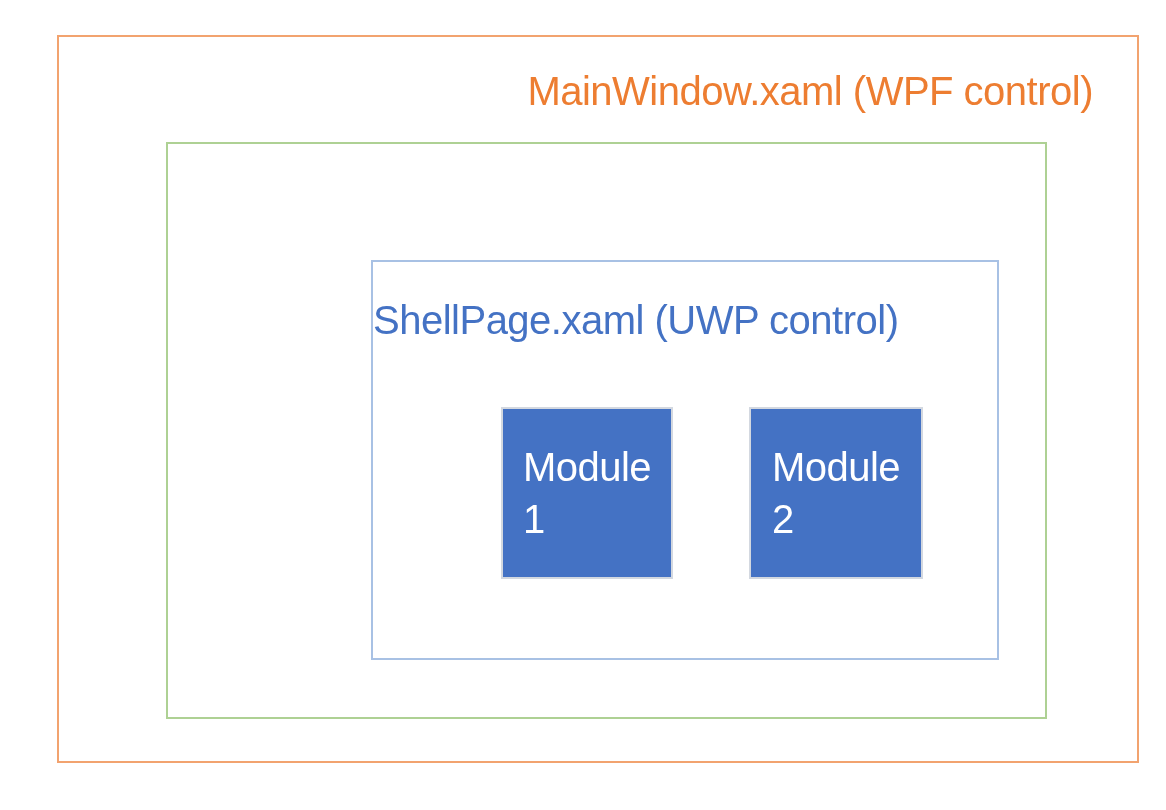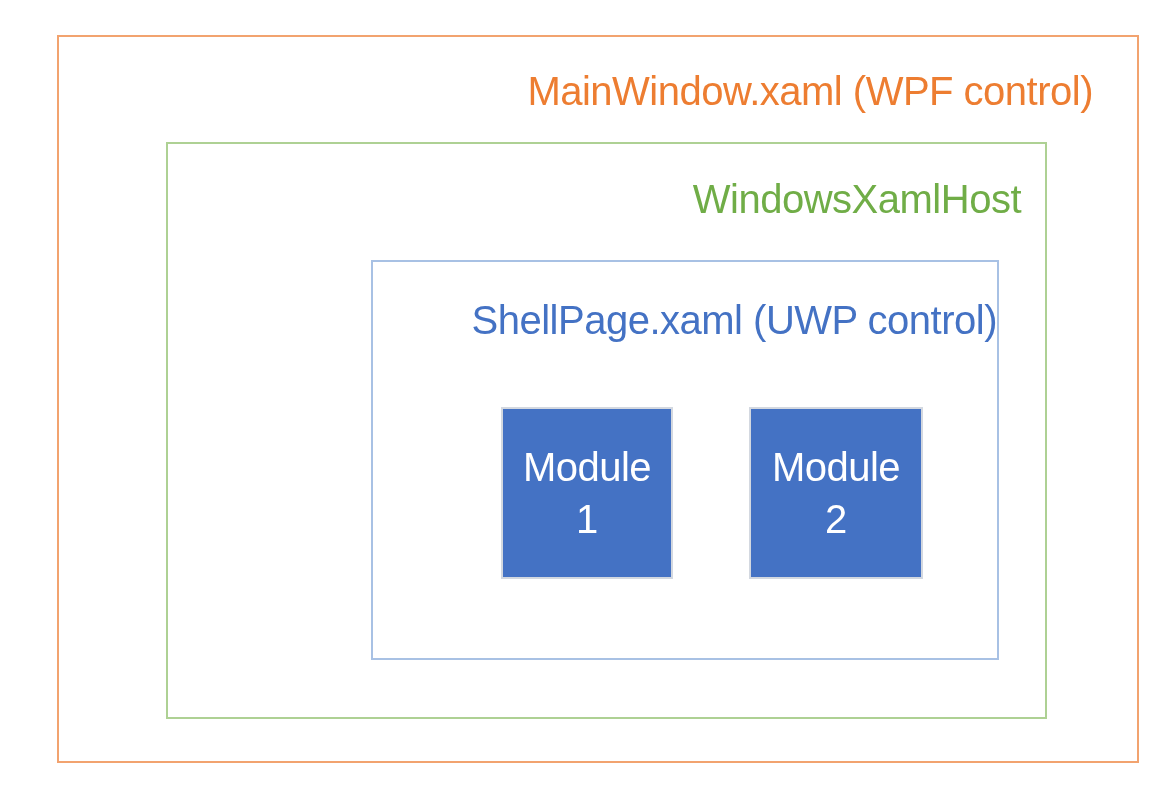--- a/index.html
+++ b/index.html
@@ -33,50 +33,49 @@
     font-size: 40px; line-height: 1.1; color: #70ad47;
     letter-spacing: -0.5px; white-space: nowrap;
   }
 
   .box-shellpage {
     left: 371px; top: 260px; width: 628px; height: 400px;
     border: 2px solid #a8c1e4;
   }
   .label-shellpage {
     position: absolute; top: 36px; left: 0; width: 100%;
-    text-align: right;
+    text-align: left;
     font-size: 40px; line-height: 1.1; color: #4472c4;
     letter-spacing: -0.5px; white-space: nowrap;
   }
 
   .module {
     position: absolute; top: 407px; width: 172px; height: 172px;
     background: #4472c4;
     border: 2px solid #d3d8e0;
     display: flex; align-items: center; justify-content: center;
-    text-align: center;
+    text-align: left;
   }
   .module-1 { left: 501px; }
   .module-2 { left: 749px; width: 174px; }
   .module-label {
     color: #ffffff; font-size: 40px; line-height: 52px;
     letter-spacing: -0.5px;
   }
   .module-label span { display: block; }
 </style>
 </head>
 <body>
 
 <div class="canvas">
 
   <div class="frame box-mainwindow">
     <div class="label-mainwindow">MainWindow.xaml (WPF control)</div>
 
     <div class="frame box-xamlhost" style="left:107px; top:105px;">
-      <div class="label-xamlhost">WindowsXamlHost</div>
 
       <div class="frame box-shellpage" style="left:203px; top:116px;">
         <div class="label-shellpage">ShellPage.xaml (UWP control)</div>
 
         <div class="module module-1" style="left:128px; top:145px;">
           <div class="module-label">
             <span>Module</span>
             <span>1</span>
           </div>
         </div>

